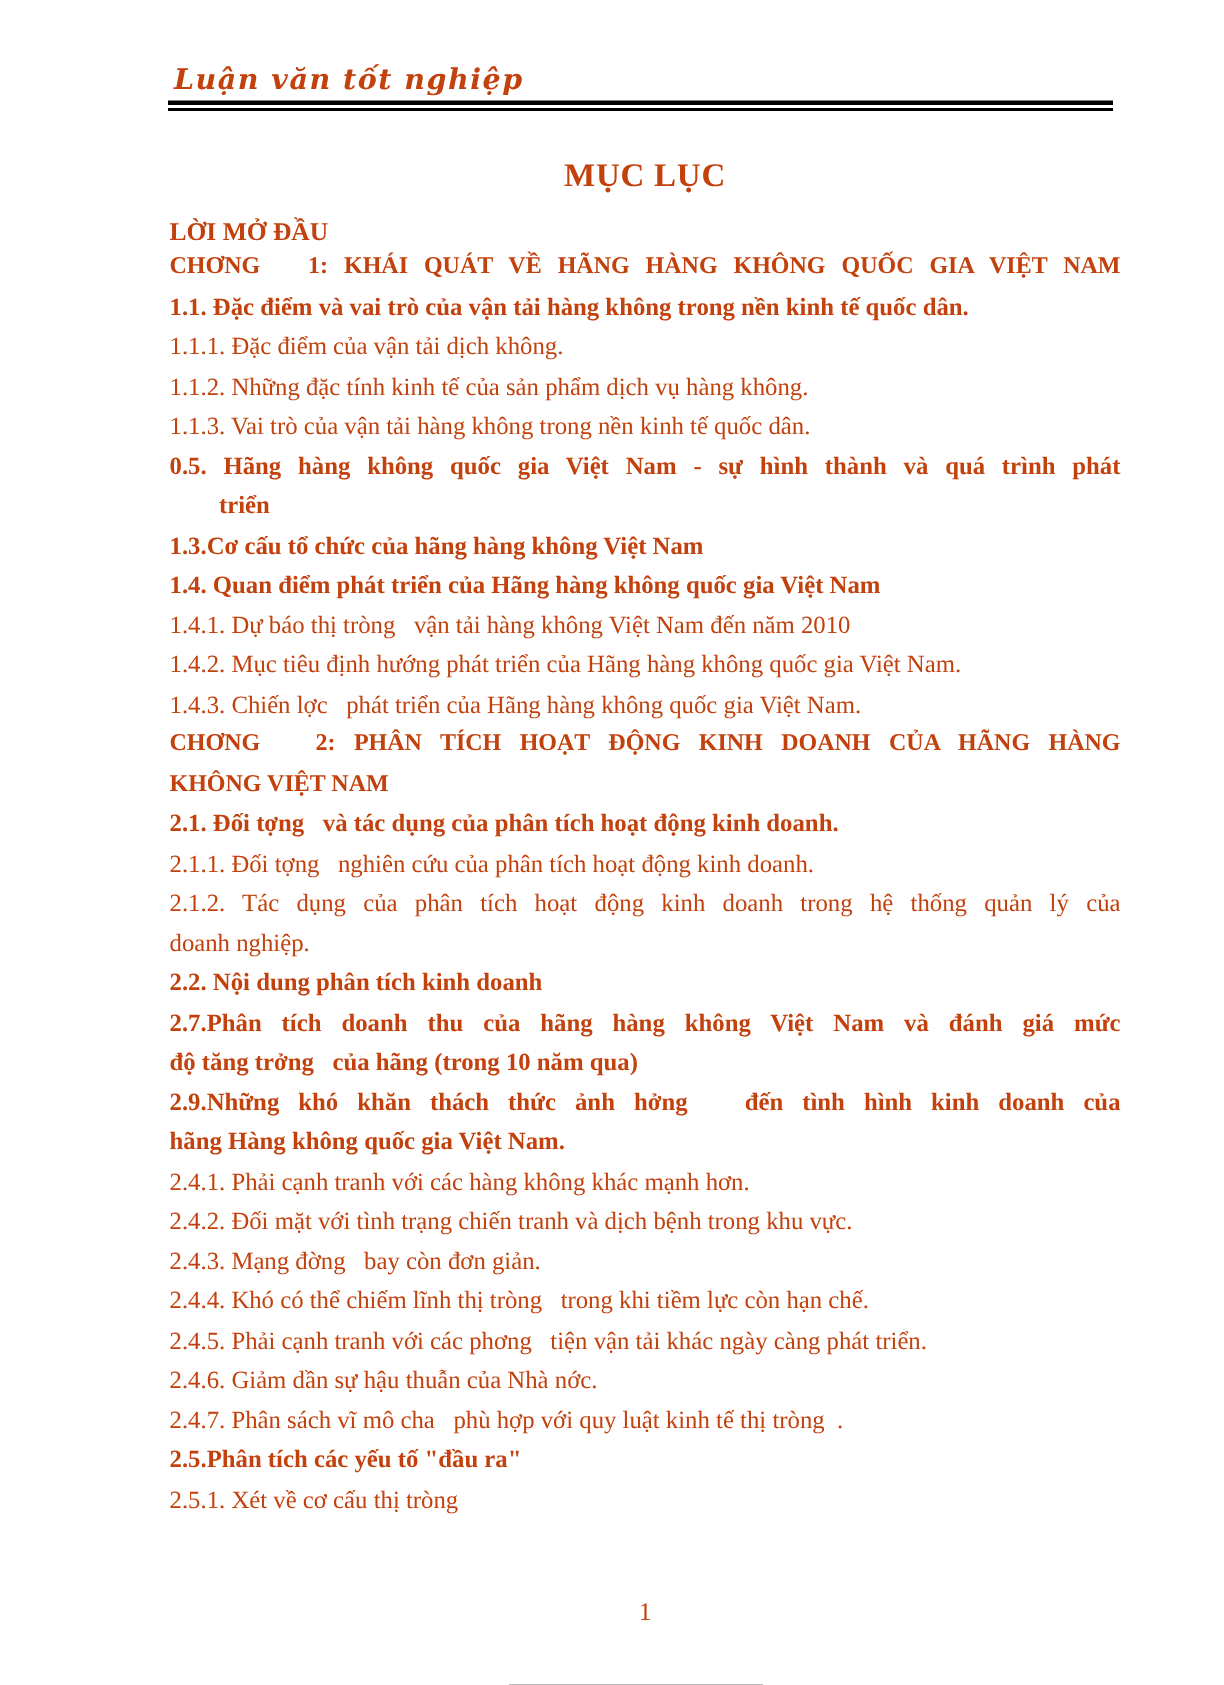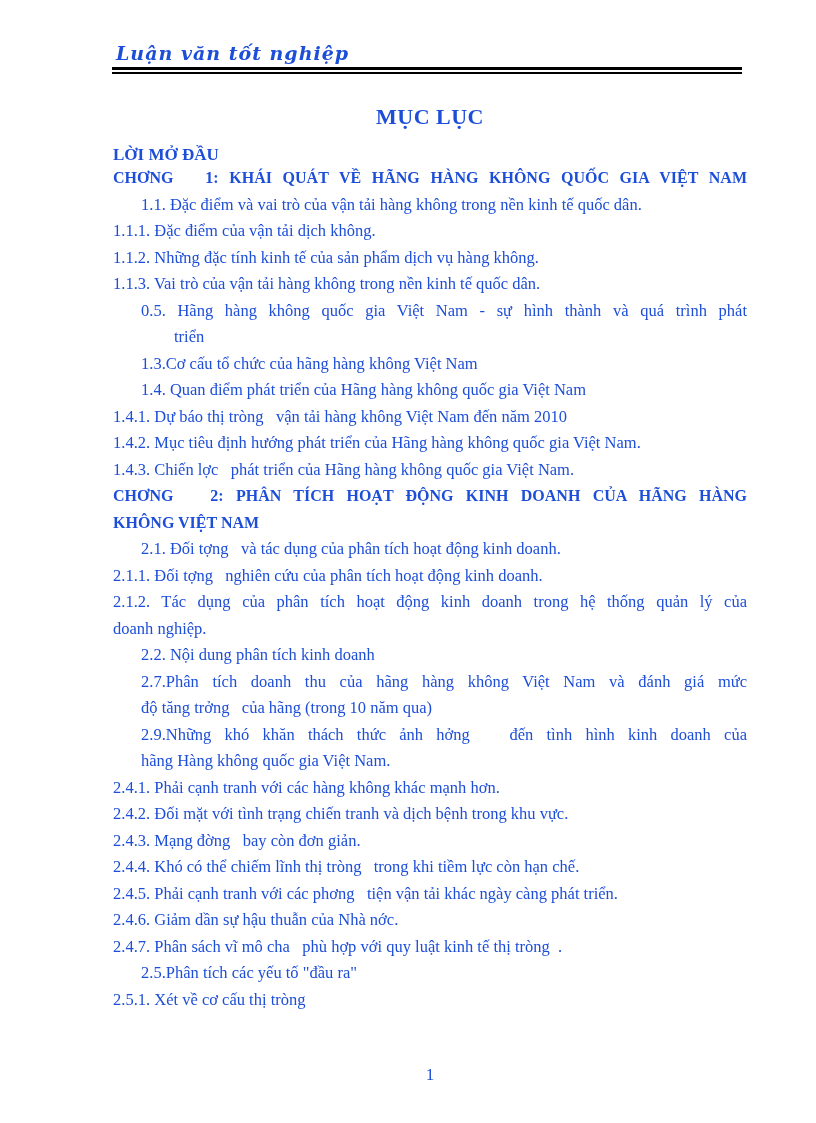--- a/index.html
+++ b/index.html
@@ -3,21 +3,21 @@
 <meta charset="utf-8">
 <style>
   * { margin: 0; padding: 0; box-sizing: border-box; }
   html, body { background: #888; }
   .page {
     position: relative;
     width: 816px;
     height: 1123px;
     margin: 0 auto;
     background: #ffffff;
-    color: #1d4ed8;
+    color: #c2410c;
     font-family: "Liberation Serif", serif;
     overflow: hidden;
   }
   .header {
     position: absolute;
     top: 42px;
     left: 112px;
     right: 74px;
   }
   .header-title {
@@ -50,21 +50,21 @@
   .toc-intro {
     font-weight: bold;
     font-size: 17px;
   }
   .toc-list { margin-top: 0; }
   .toc-entry {
     font-size: 16.5px;
     line-height: 26.5px;
   }
   .toc-entry.chapter { font-weight: bold; font-size: 16px; }
-  .toc-entry.bold { font-weight: normal; margin-left: 28px; }
+  .toc-entry.bold { font-weight: bold; }
   .toc-entry.gap-before { }
   .toc-line { white-space: pre-wrap; }
   .toc-line.justify { text-align: justify; text-align-last: justify; }
   .toc-line.indent { padding-left: 33px; }
   .footer {
     position: absolute;
     bottom: 38px;
     left: 113px;
     width: 634px;
     text-align: center;

